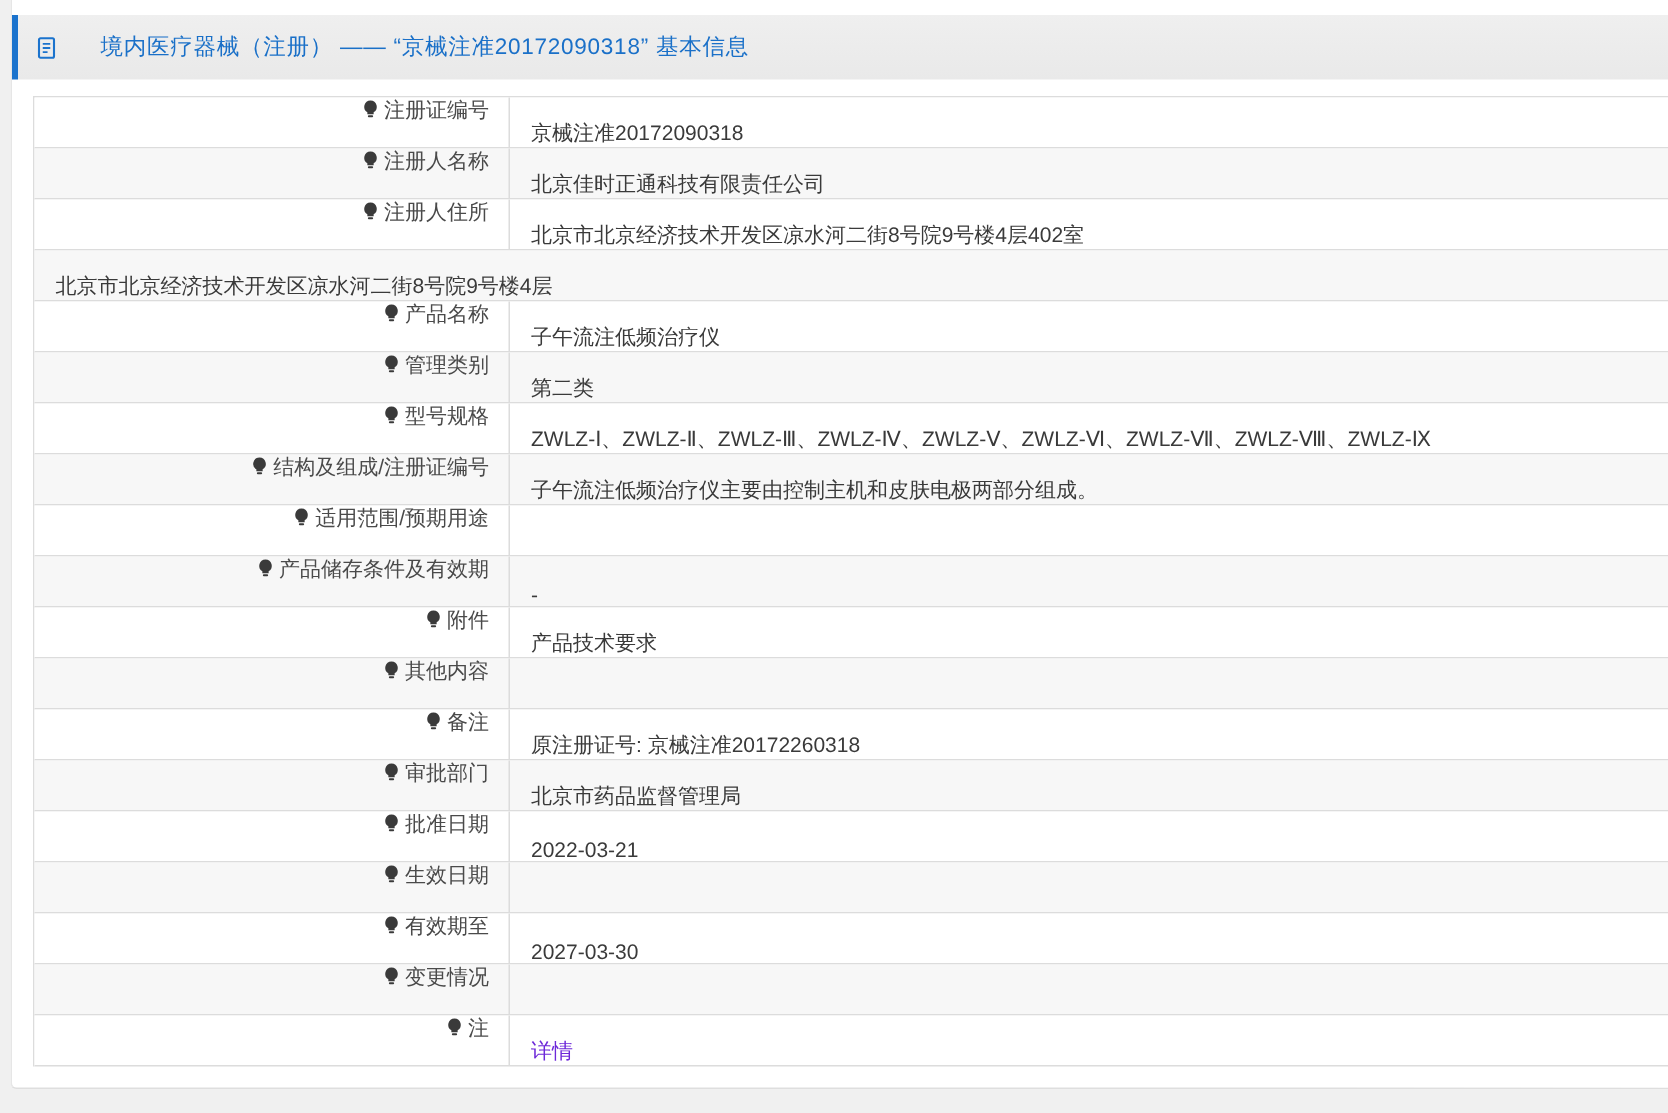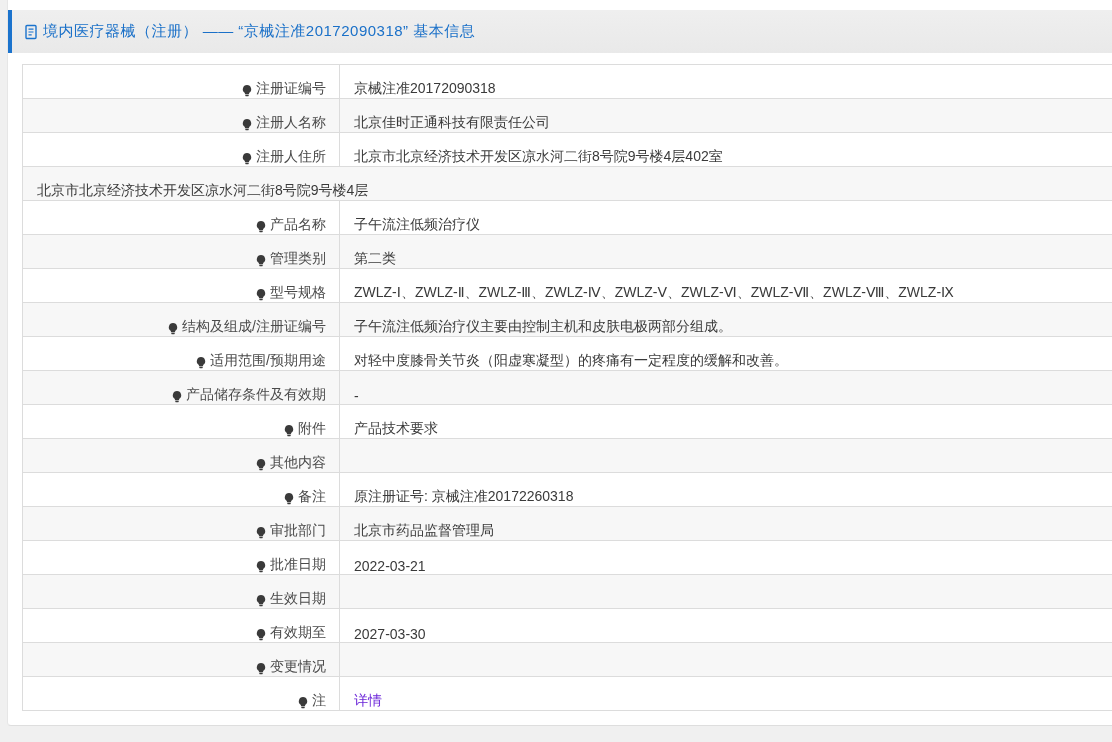--- a/index.html
+++ b/index.html
@@ -20,20 +20,21 @@
     overflow: hidden;
   }
   .title-bar {
     margin-top: 10px;
     height: 43px;
     background: linear-gradient(180deg, #efefef, #e9e9e9);
     border-left: 4px solid #1b73cd;
     display: flex;
     align-items: center;
     padding-left: 11px;
+    gap: 24px;
   }
   .title-bar .doc-icon {
     width: 16px; height: 16px;
     display: inline-block;
     margin-right: 4px;
     flex: 0 0 auto;
   }
   .page-title {
     color: #1a70c8;
     font-size: 15px;
@@ -50,21 +51,21 @@
     height: 34px;
     border-bottom: 1px solid #dcdcdc;
     background: #ffffff;
     align-items: stretch;
   }
   .row:nth-child(even) { background: #f7f7f7; }
   .row-label {
     flex: 0 0 317px;
     border-right: 1px solid #dcdcdc;
     display: flex;
-    align-items: flex-end;
+    align-items: flex-start;
     justify-content: flex-end;
     padding-right: 13px;
     color: #4a4a4a;
     font-size: 14px;
     white-space: nowrap;
   }
   .row-value {
     flex: 1 1 auto;
     display: flex;
     align-items: flex-end;
@@ -225,24 +226,20 @@
   <div class="row">
     <div class="row-label">
       <span class="bulb" hidden="">
         <svg viewBox="0 0 16 16" width="14" height="14">
           <path d="M8 1.2a4.8 4.8 0 0 1 2.4 8.95V11.6H5.6v-1.45A4.8 4.8 0 0 1 8 1.2z" fill="#3a3a3a"></path>
           <rect x="6" y="12.4" width="4" height="1.5" rx="0.7" fill="#3a3a3a"></rect>
         </svg>
       </span>
       <span>适用范围/预期用途</span>
     </div>
-    <div class="row-value">
-      <span>对轻中度膝骨关节炎（阳虚寒凝型）的疼痛有一定程度的缓解和改善。</span>
-
-    </div>
   </div>
 
   <div class="row">
     <div class="row-label">
       <span class="bulb" hidden="">
         <svg viewBox="0 0 16 16" width="14" height="14">
           <path d="M8 1.2a4.8 4.8 0 0 1 2.4 8.95V11.6H5.6v-1.45A4.8 4.8 0 0 1 8 1.2z" fill="#3a3a3a"></path>
           <rect x="6" y="12.4" width="4" height="1.5" rx="0.7" fill="#3a3a3a"></rect>
         </svg>
       </span>

